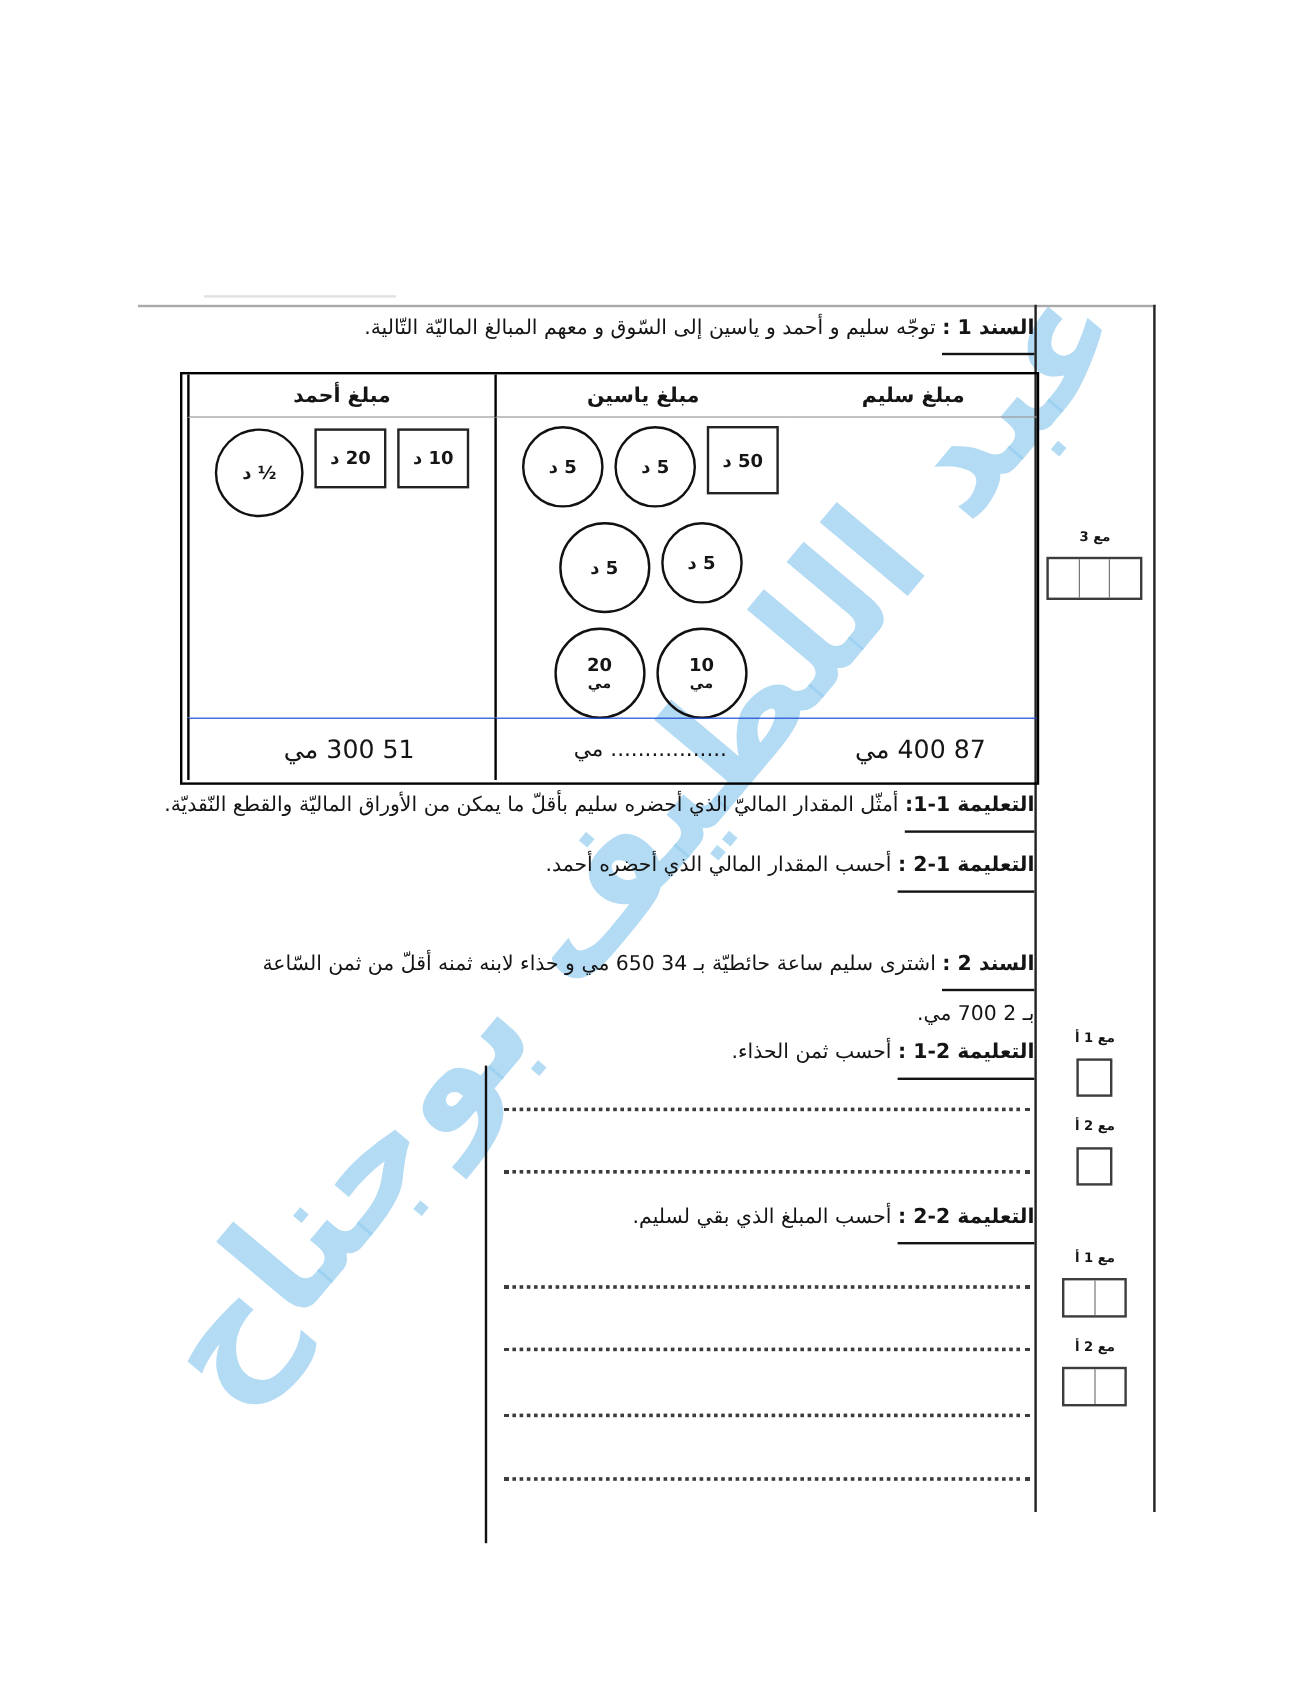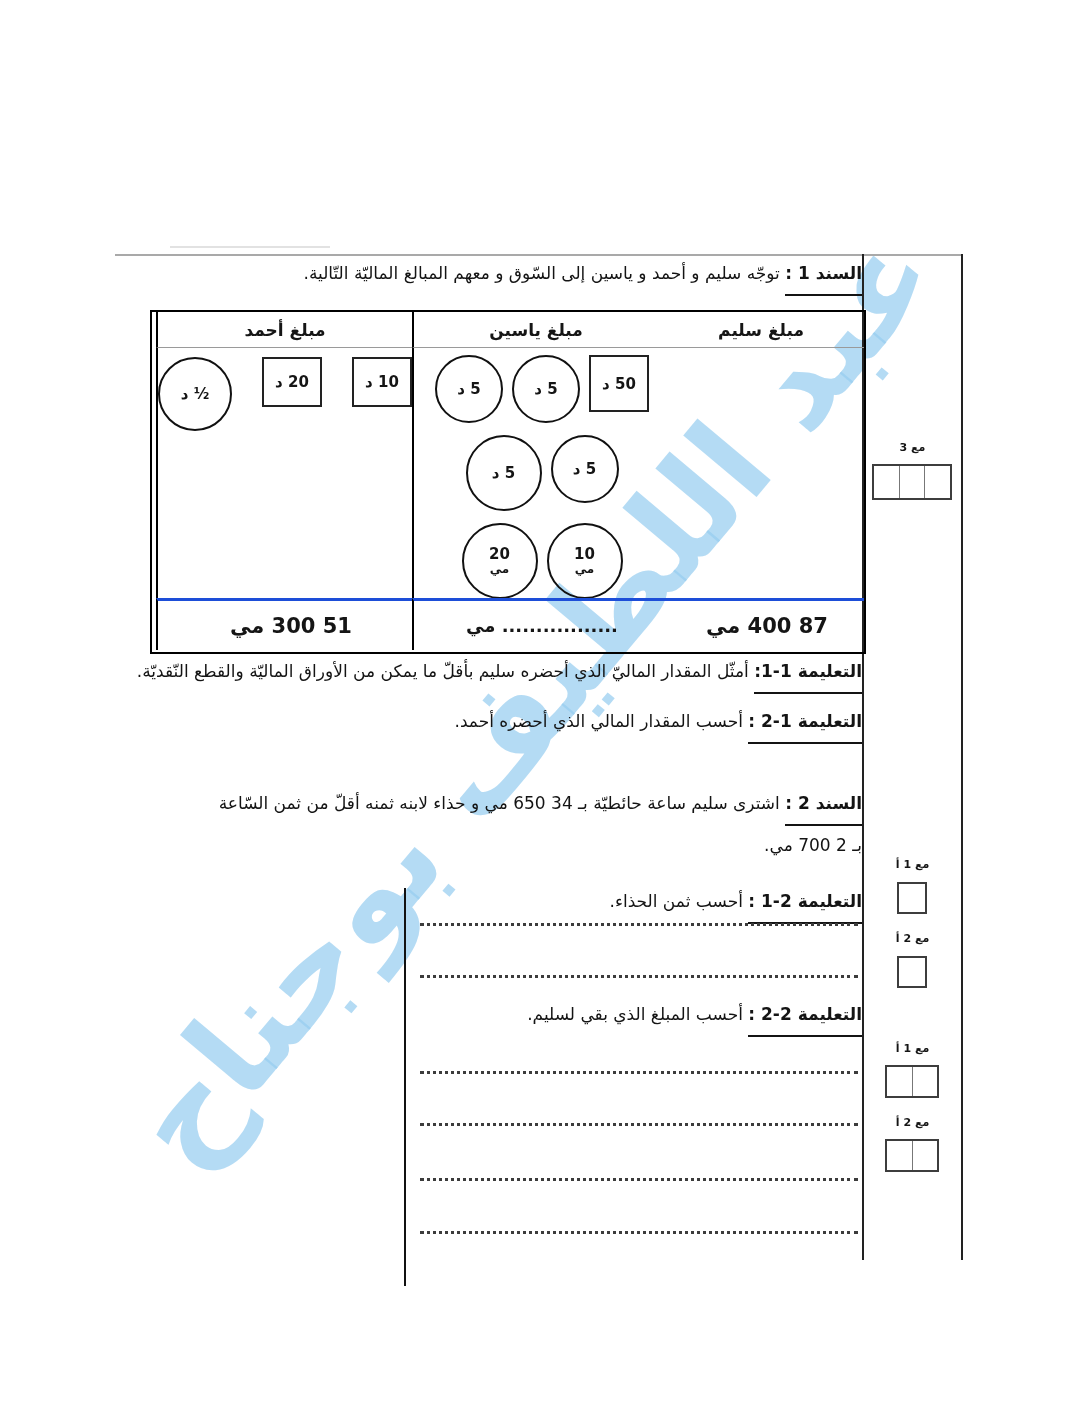--- a/index.html
+++ b/index.html
@@ -32,21 +32,21 @@
     position:absolute;left:150px;top:310px;width:712px;height:340px;
     border:2px solid #000;display:grid;direction:rtl;z-index:2;
     grid-template-columns:206px 246px 256px;grid-template-rows:36px 250px 52px;
     background:transparent;
   }
   .mt-cell{position:relative;}
   .colsep{border-left:2px solid #000;}
   .hdr{display:flex;align-items:center;justify-content:center;
        font-weight:bold;font-size:17px;border-bottom:1px solid #9a9a9a;direction:rtl;}
   .foot{display:flex;align-items:center;justify-content:center;
-        font-weight:bold;font-size:21px;border-top:3px solid #1d4ed8;direction:rtl;padding-left:12px;}
+        font-weight:normal;font-size:21px;border-top:1px solid #1d4ed8;direction:rtl;padding-left:12px;}
   .foot-dots{font-size:18px;}
 
   
   .cellbody{display:flex;flex-direction:column;gap:12px;padding-top:7px;direction:ltr;padding-left:12px;}
   .mrow{display:flex;justify-content:center;align-items:flex-start;gap:9px;direction:ltr;}
   .coin{width:68px;height:68px;border:2.5px solid #111;border-radius:50%;
         display:flex;flex-direction:column;align-items:center;justify-content:center;
         font-weight:bold;font-size:15px;direction:rtl;background:transparent;box-sizing:border-box;}
   .coin-big{width:76px;height:76px;}
   .coin-half{width:74px;height:74px;}
@@ -108,21 +108,21 @@
           </div>
           <div class="coin coin-big">
             <span class="num">10</span>
             <span class="unit">مي</span>
           </div>
         </div>
       </div>
     </div>
 
     <div class="mt-cell colsep">
-      <div class="mrow" style="padding-top:9px;justify-content:space-between;">
+      <div class="mrow" style="padding-top:9px;">
         <div class="coin coin-half">½ د</div>
         <div class="bill">20 د</div>
         <div class="bill">10 د</div>
       </div>
     </div>
 
     <div class="mt-cell foot">87 400 مي</div>
     <div class="mt-cell foot foot-dots colsep">................. مي</div>
     <div class="mt-cell foot colsep">51 300 مي</div>
   </div>
@@ -137,21 +137,21 @@
   </div>
 
   <div class="line" style="top:792px;">
     <span class="lbl">السند 2 :</span>
     <span>اشترى سليم ساعة حائطيّة بـ 34 650 مي و حذاء لابنه ثمنه أقلّ من ثمن السّاعة</span>
   </div>
   <div class="line" style="top:834px;">
     <span>بـ 2 700 مي.</span>
   </div>
 
-  <div class="line" style="top:866px;margin-top:24px;">
+  <div class="line" style="top:866px;">
     <span class="lbl">التعليمة 2-1 :</span>
     <span>أحسب ثمن الحذاء.</span>
   </div>
 
   <div class="vline v-answer"></div>
   <div class="dots" style="top:923px;"></div>
   <div class="dots" style="top:975px;"></div>
 
   <div class="line" style="top:1003px;">
     <span class="lbl">التعليمة 2-2 :</span>

